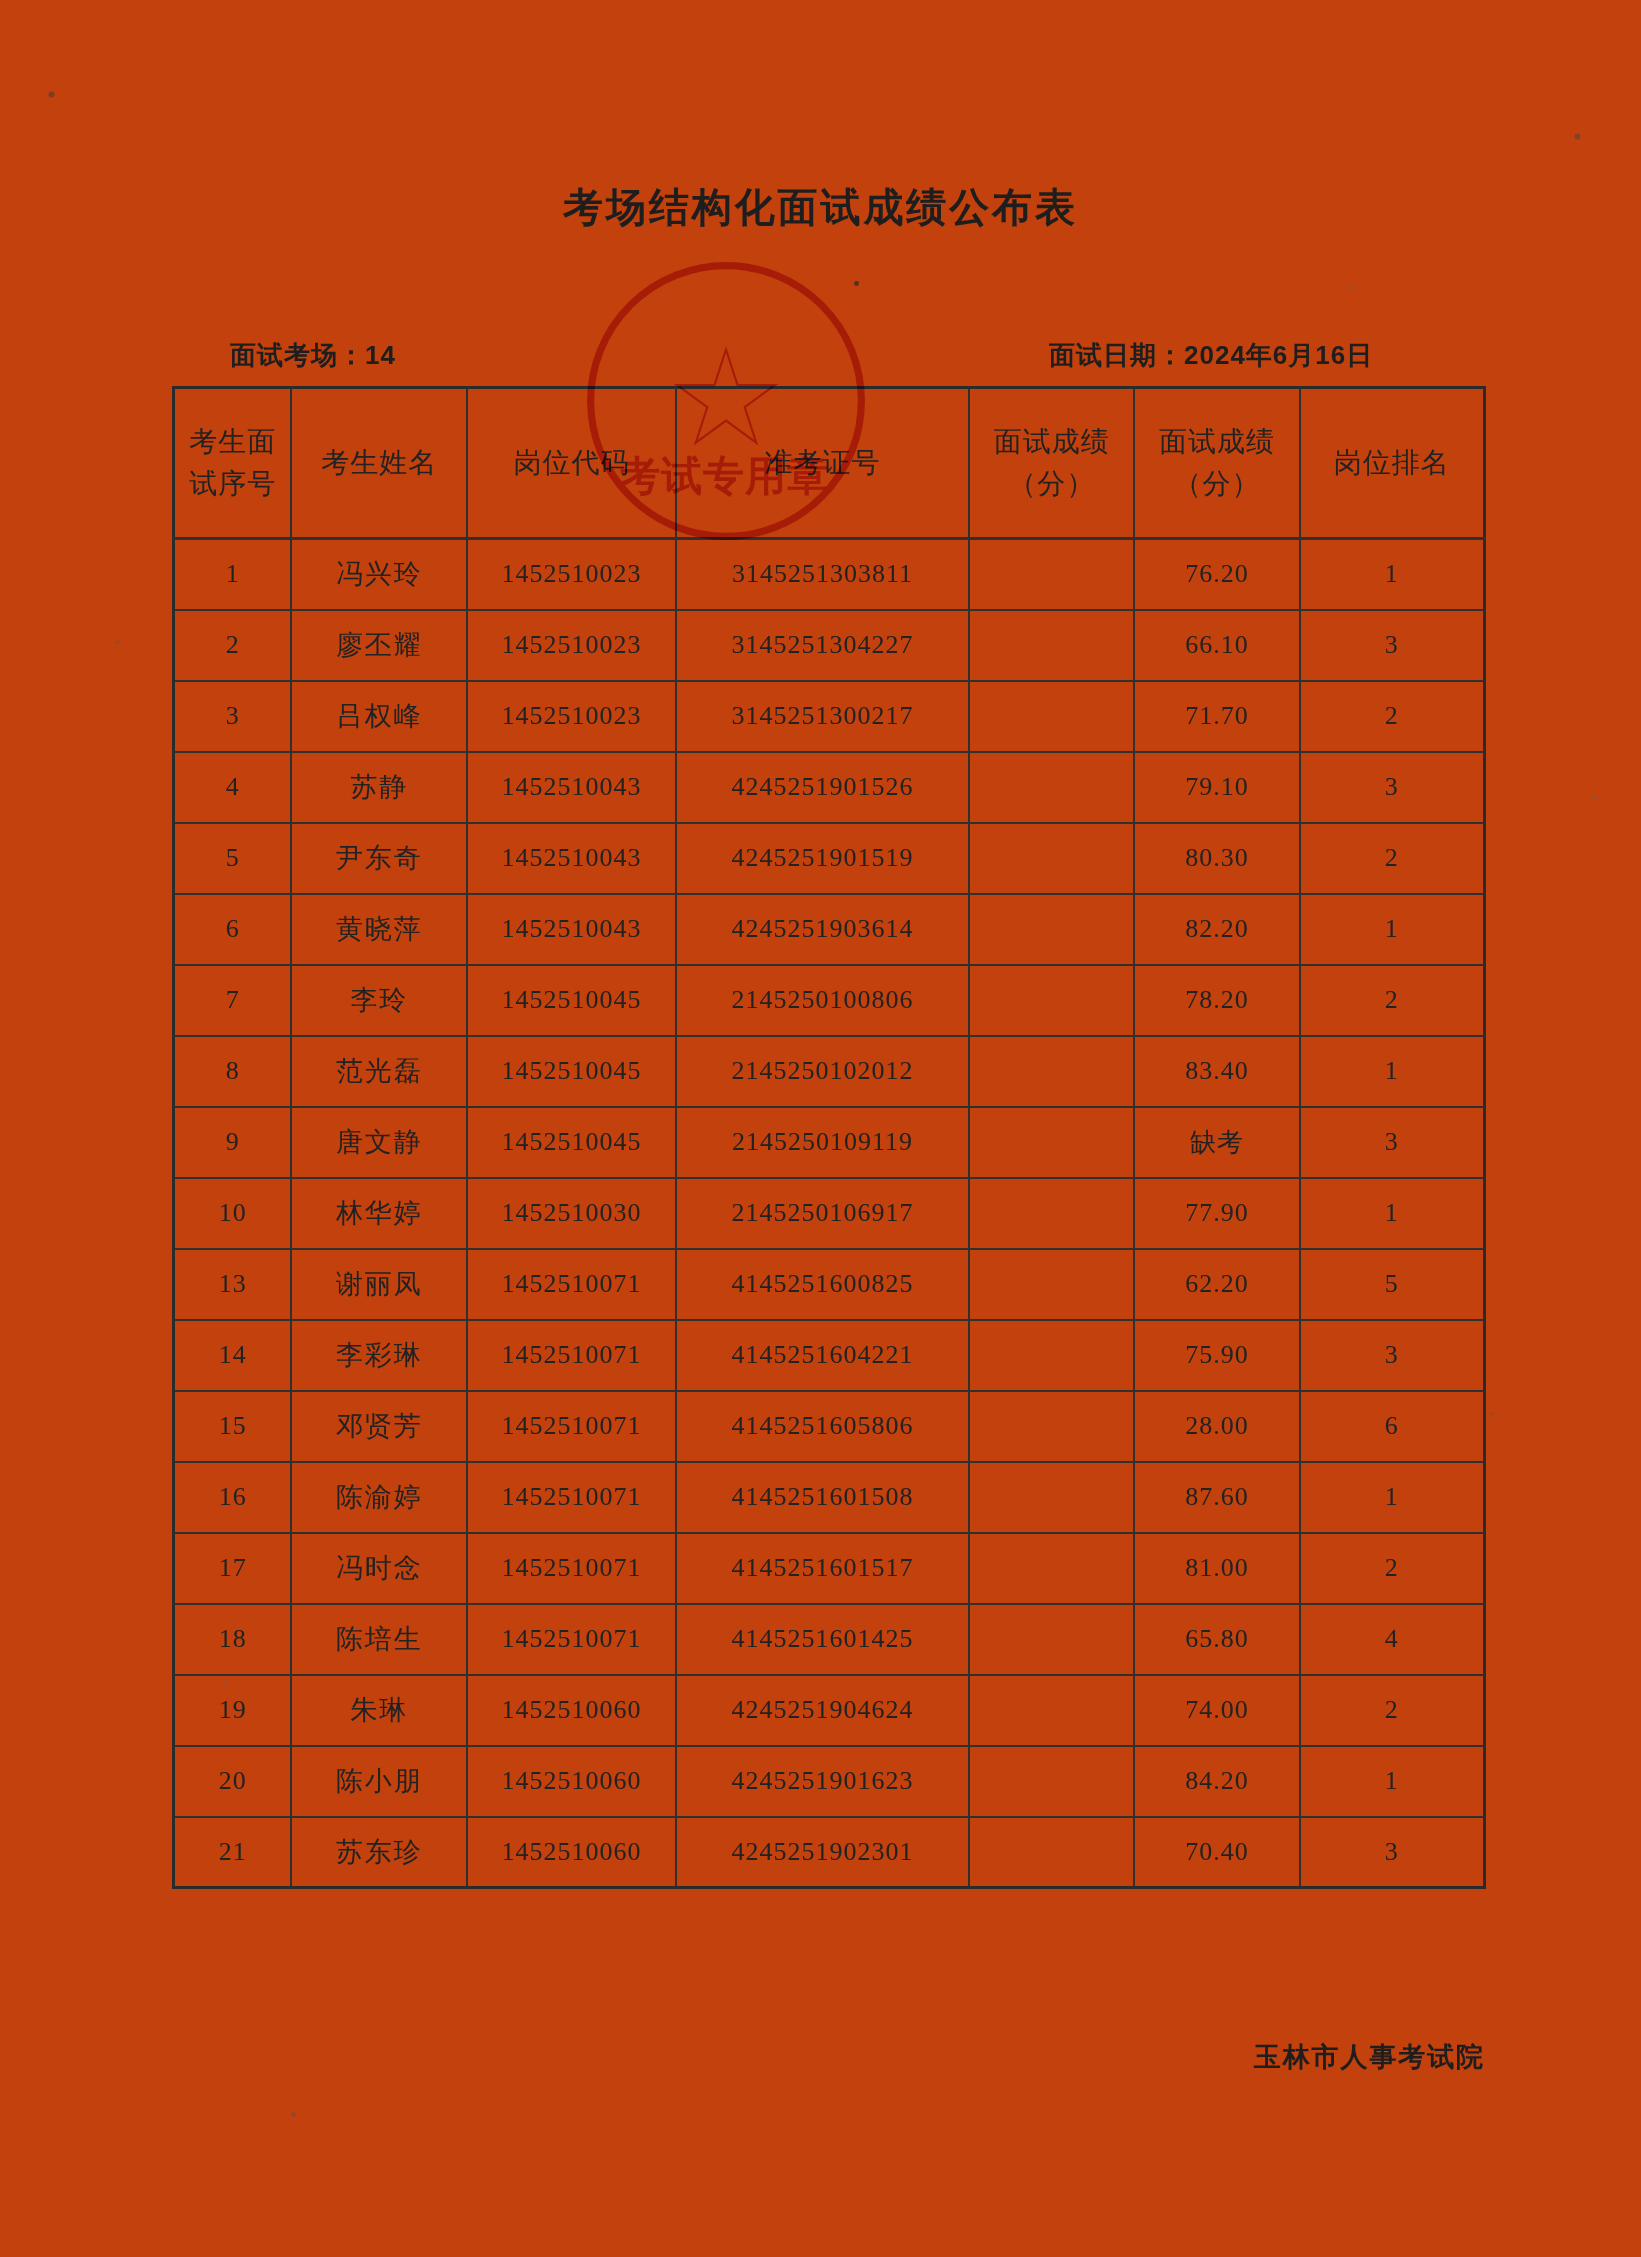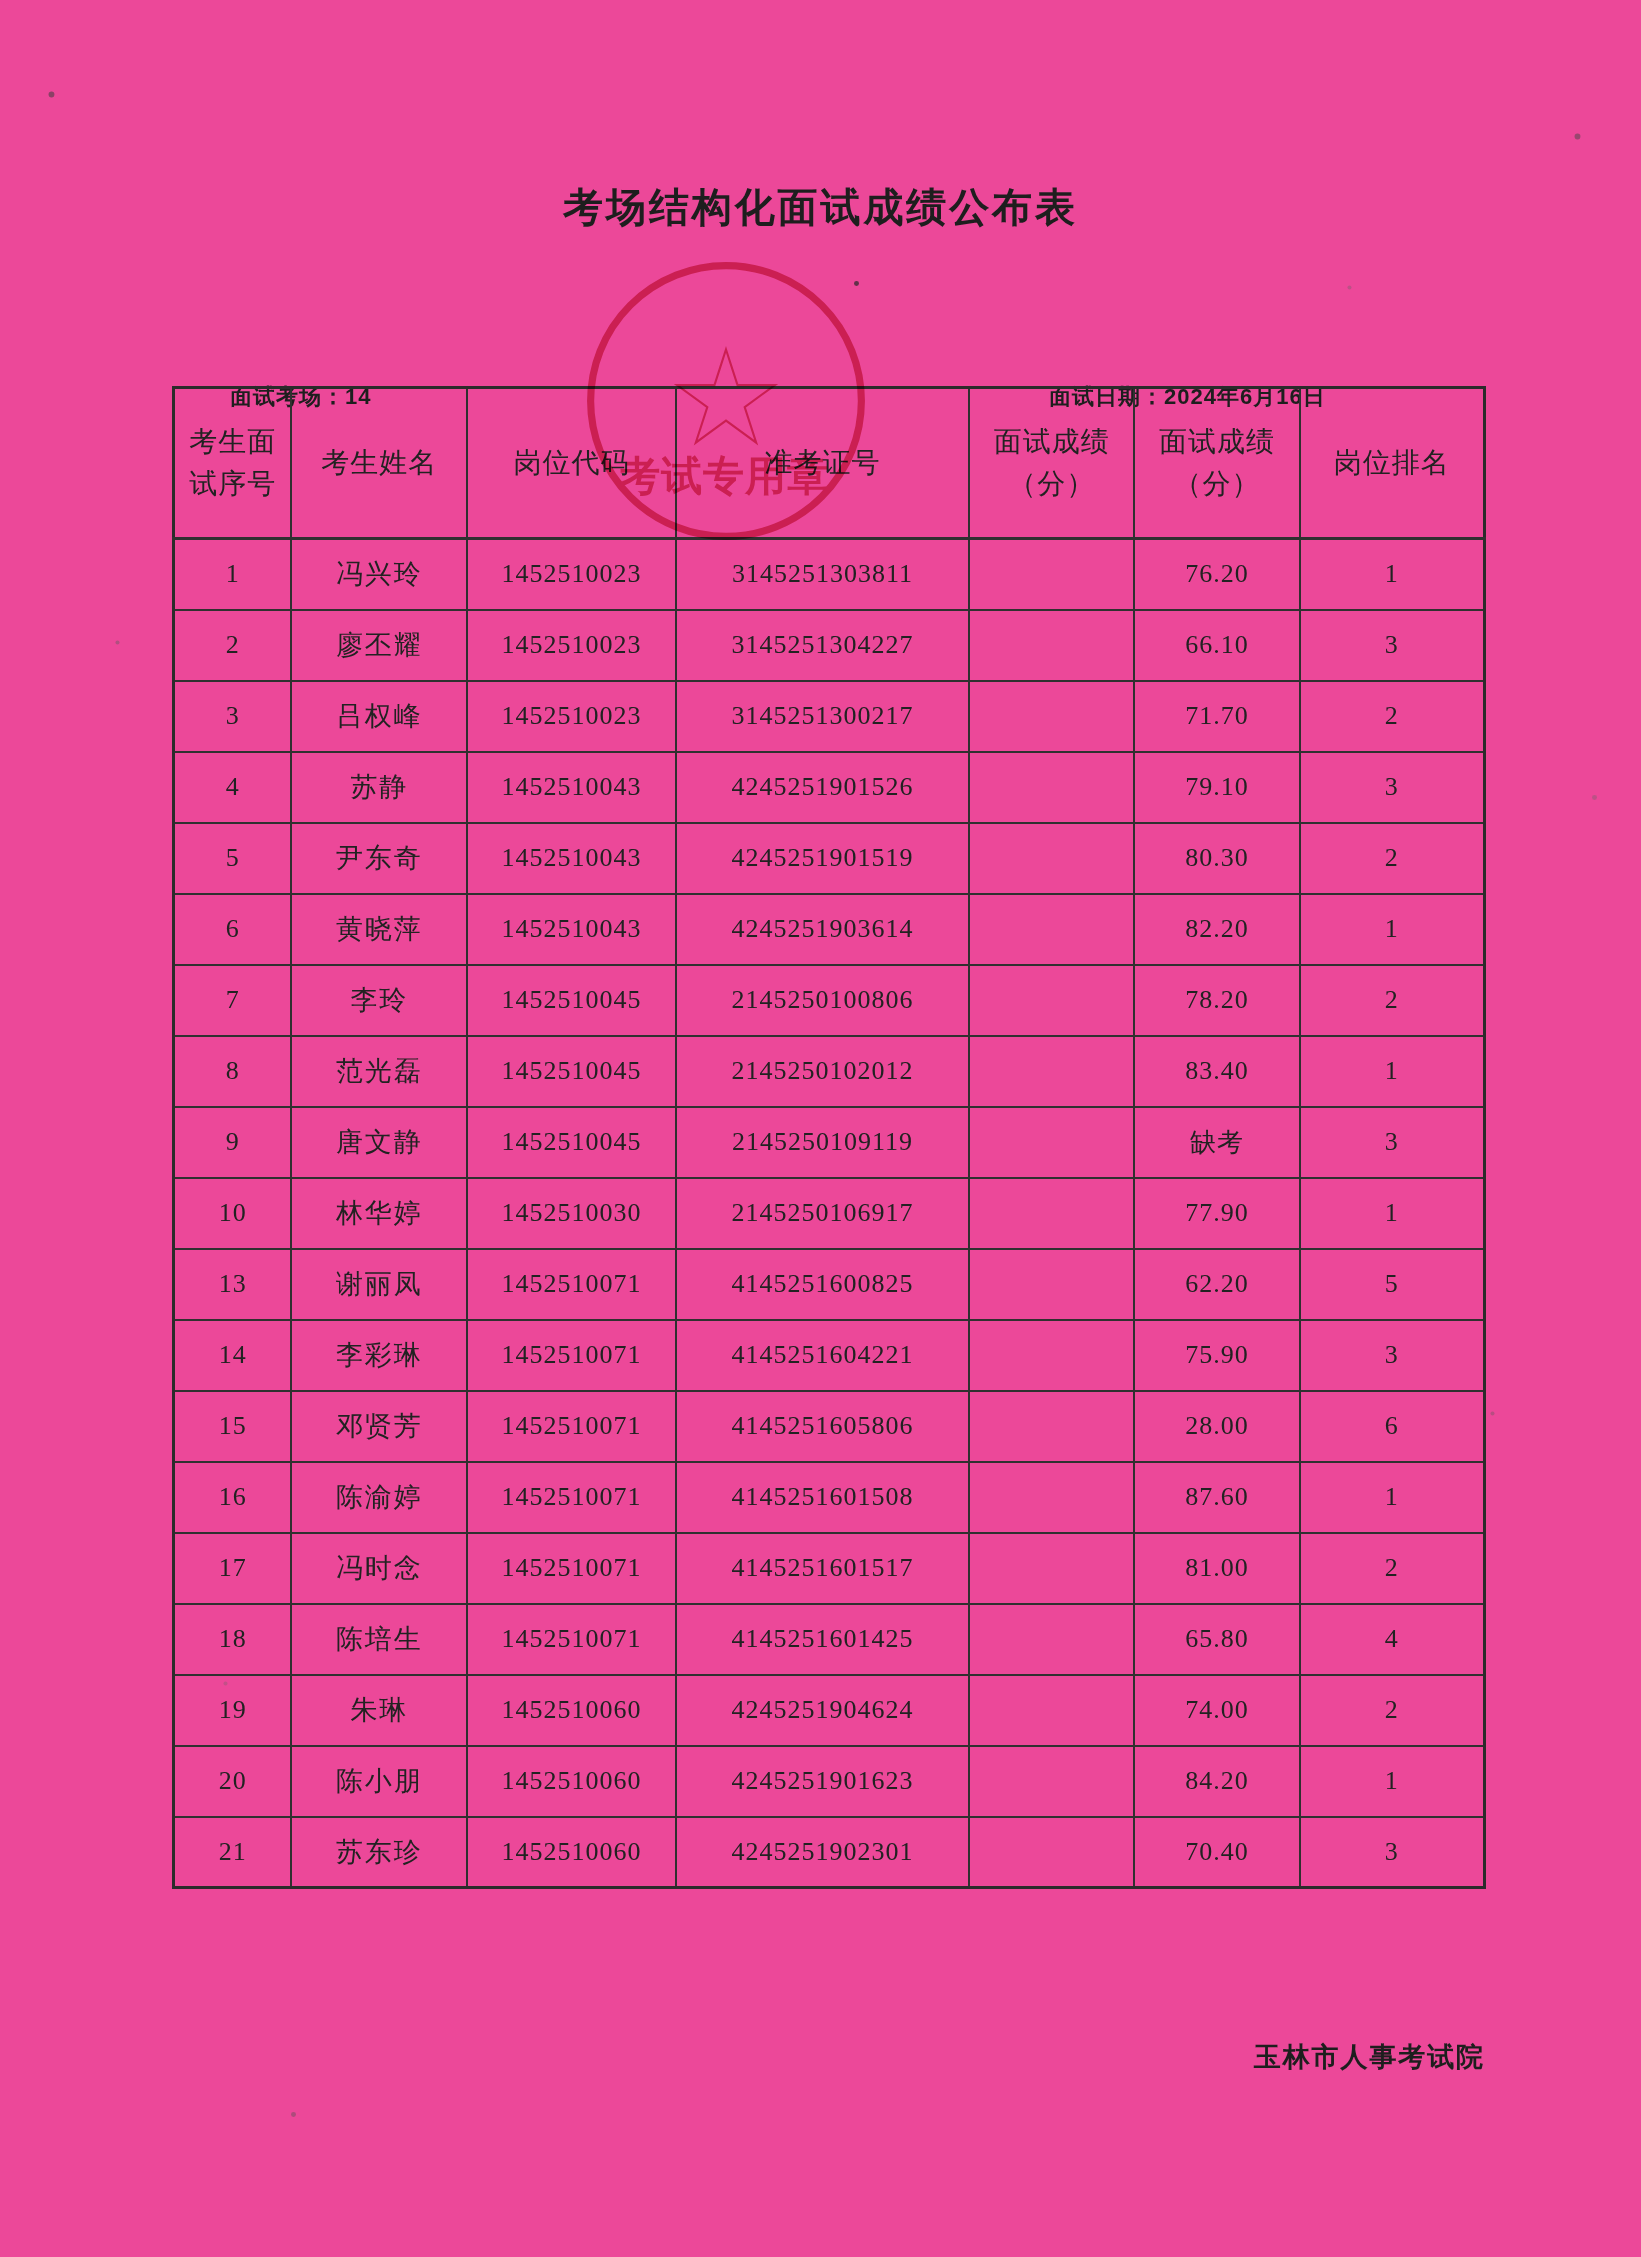--- a/index.html
+++ b/index.html
@@ -1,33 +1,33 @@
 <!DOCTYPE html>
 <html style="--ink: #d44a6e;"><head>
 <meta charset="utf-8">
 <style>
   html,body{margin:0;padding:0;background:#f6f5f2;}
   .page{
     position:relative;
     width:1641px;height:2257px;
-    background:#ec4899;
+    background:#c2410c;
     font-family:"Liberation Serif","DejaVu Serif",serif;
     color:#1e1e1e;
     overflow:hidden;
   }
   .title{
     position:absolute;top:180px;left:0;width:100%;
     text-align:center;
     font-family:"Liberation Sans","DejaVu Sans",sans-serif;
     font-size:40px;font-weight:700;letter-spacing:2.9px;margin:0;
   }
   .meta{
     position:absolute;top:338px;
     font-family:"Liberation Sans","DejaVu Sans",sans-serif;
-    font-size:22px;font-weight:700;letter-spacing:1px;margin-top:44px;
+    font-size:26px;font-weight:700;letter-spacing:1px;
   }
   .meta-room{left:230px;}
   .meta-date{left:1049px;text-align:center;}
   table.score-table{
     position:absolute;left:172px;top:386px;
     width:1314px;
     border-collapse:collapse;table-layout:fixed;
     border:3.9px solid #2b2b2b;
   }
   .score-table th,.score-table td{

